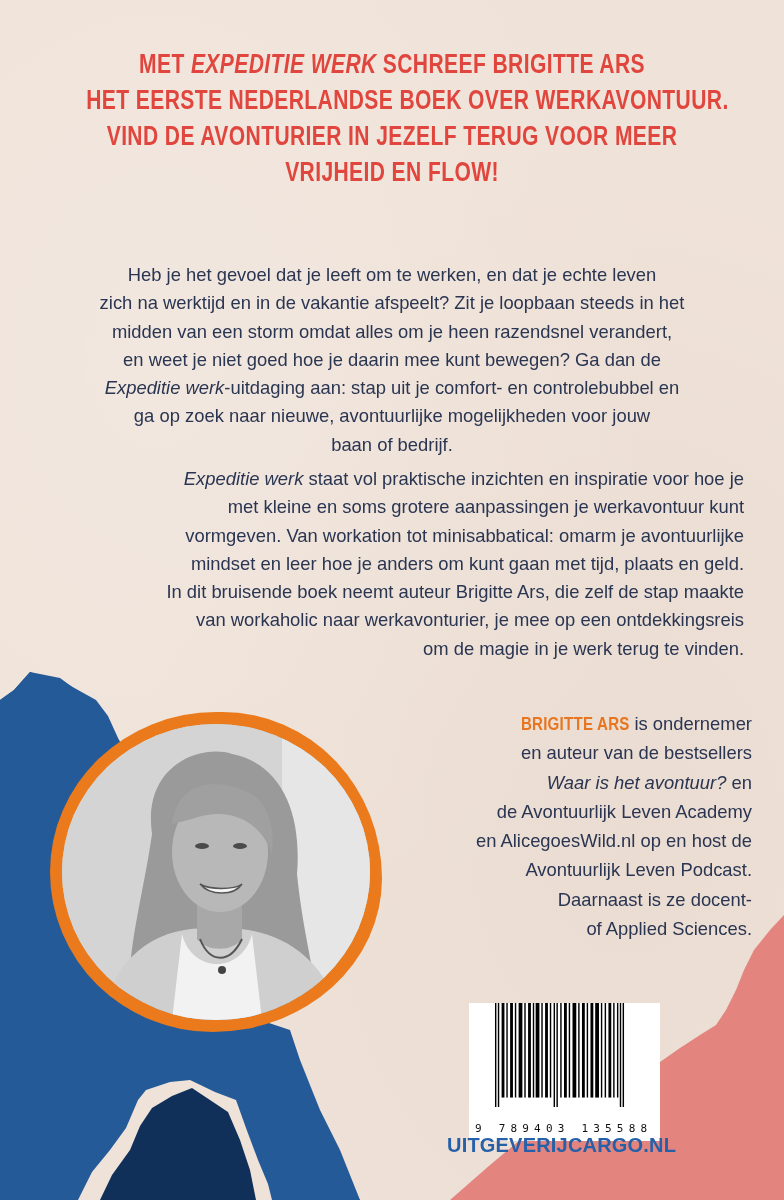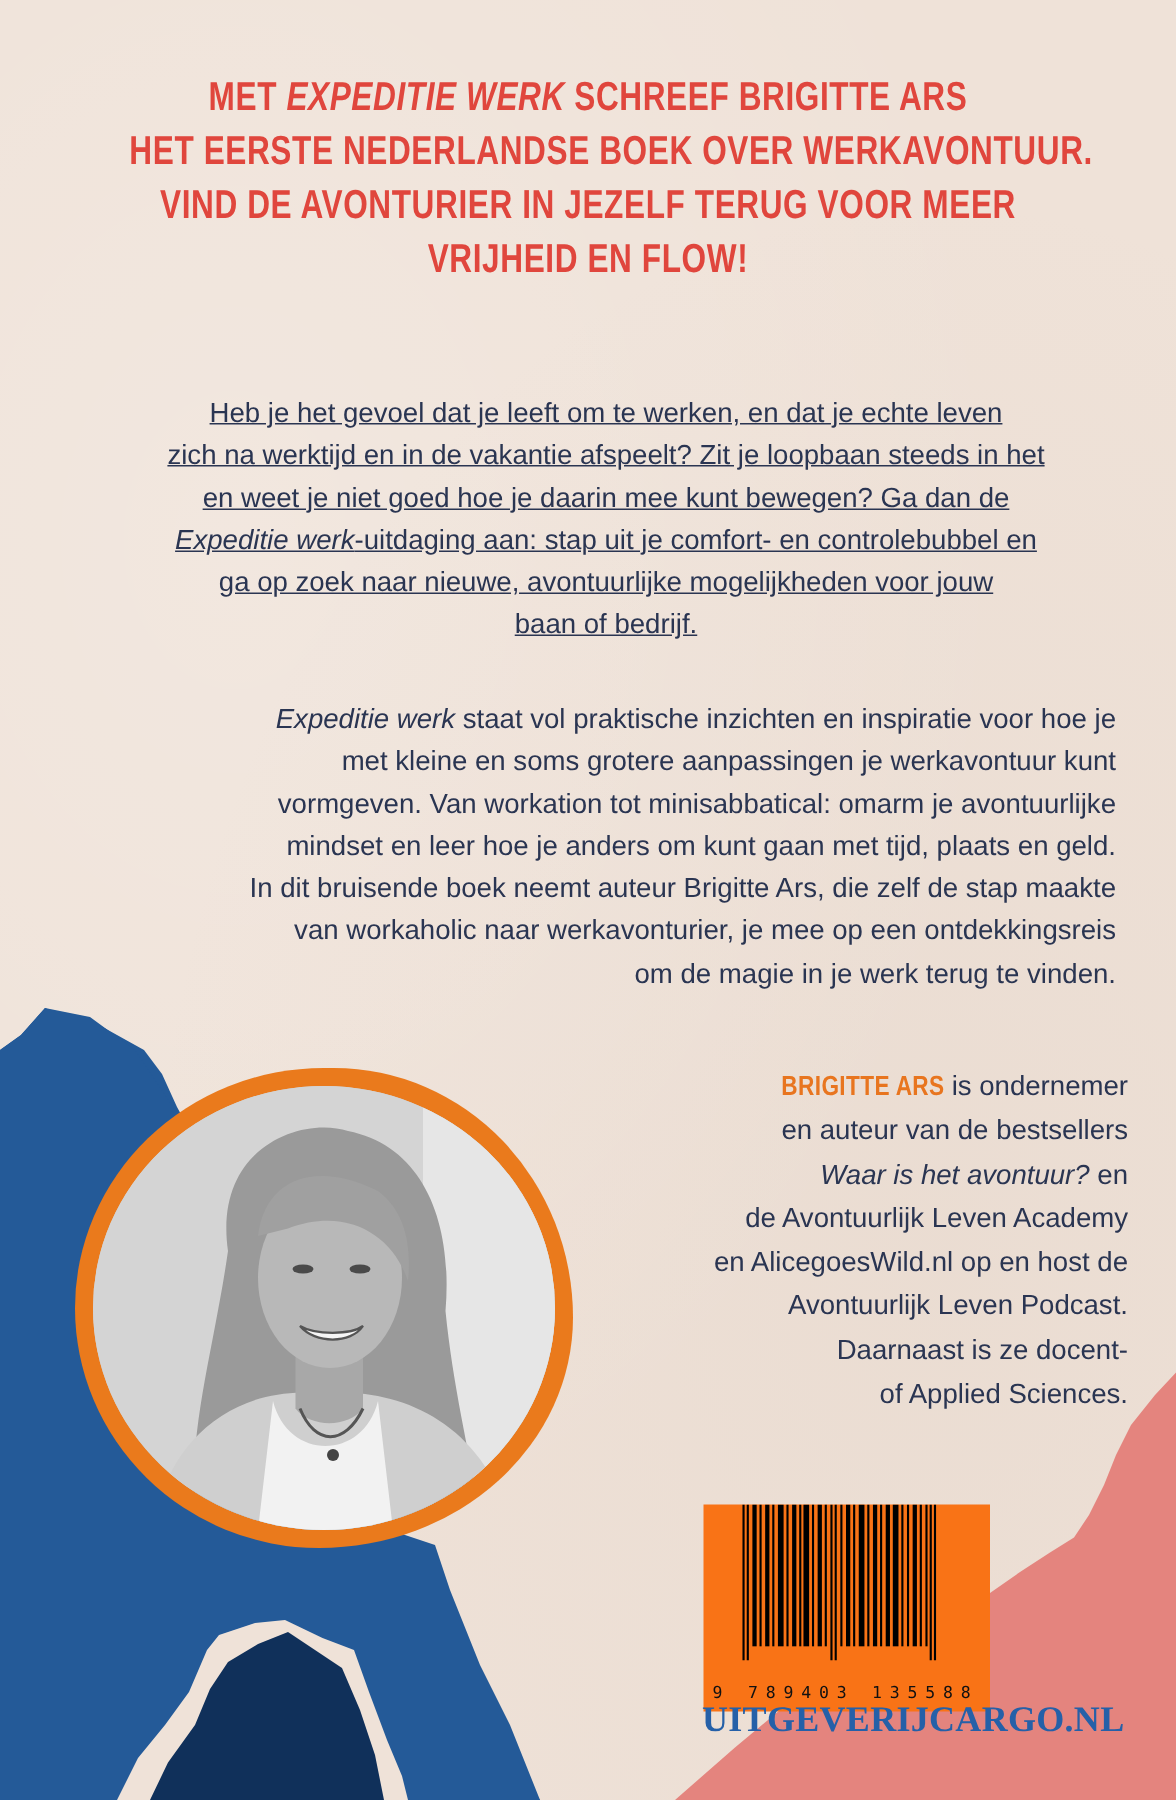--- a/index.html
+++ b/index.html
@@ -27,26 +27,25 @@
       font-size: 27px;
       line-height: 36px;
       letter-spacing: 0.5px;
       transform: scaleX(0.78);
       transform-origin: center top;
     }
     .headline .line { display: block; white-space: nowrap; }
     .headline em { font-style: italic; }
     .intro {
       position: absolute;
-      top: 261px; left: 72px; width: 664px;
+      top: 261px; left: 60px; width: 664px;
       text-align: center;
       color: #2a3552;
       font-size: 18.4px;
       line-height: 28.3px;
-      text-decoration: underline;
     }
     .intro .line { display: block; white-space: nowrap; }
     .body2 {
       position: absolute;
       top: 465px; left: 40px; width: 704px;
       text-align: right;
       color: #2a3552;
       font-size: 18.4px;
       line-height: 28.3px;
     }
@@ -82,44 +81,43 @@
       left: 62px; top: 724px;
       width: 308px; height: 296px;
       border-radius: 50%;
       overflow: hidden;
       background: linear-gradient(135deg, #d9d9d9 0%, #c4c4c4 50%, #b0b0b0 100%);
     }
     .barcode {
       position: absolute;
       left: 469px; top: 1003px;
       width: 191px; height: 138px;
-      background: #f97316;
+      background: #ffffff;
     }
     .barcode-bars {
       position: absolute;
       left: 20px; top: 0; width: 150px; height: 104px;
       display: flex; align-items: stretch;
     }
     .barcode-digits {
       position: absolute;
       left: 6px; bottom: 6px; width: 180px;
       font-family: "DejaVu Sans Mono", monospace;
       font-size: 11px;
       color: #111;
       letter-spacing: 5.2px;
       background: transparent;
     }
     .publisher {
       position: absolute;
-      left: 468px; top: 1134px;
+      left: 447px; top: 1134px;
       color: #2560a8;
       font-weight: bold;
-      font-size: 24px;
+      font-size: 20px;
       letter-spacing: 0.2px;
-      font-family: Liberation Serif, serif;
     }
   </style>
 </head>
 <body>
 
 <div class="paper-texture"></div>
 
 <svg class="shapes" width="784" height="1200" viewBox="0 0 784 1200">
 
   <path fill="#245a98" d="M0,700 L14,690 L30,672 L40,676 L60,680 L78,690 L96,700 L108,716 L118,738 L130,760 L120,800 L100,900 L130,1000 L220,1025 L280,1030 L300,1080 L320,1130 L340,1170 L360,1200 L0,1200 Z"></path>
@@ -135,20 +133,21 @@
 <div class="headline">
   <span class="line"><span>MET </span><em>EXPEDITIE WERK</em><span> SCHREEF BRIGITTE ARS</span></span>
   <span class="line">HET EERSTE NEDERLANDSE BOEK OVER WERKAVONTUUR.</span>
   <span class="line">VIND DE AVONTURIER IN JEZELF TERUG VOOR MEER</span>
   <span class="line">VRIJHEID EN FLOW!</span>
 </div>
 
 <div class="intro">
   <span class="line">Heb je het gevoel dat je leeft om te werken, en dat je echte leven</span>
   <span class="line">zich na werktijd en in de vakantie afspeelt? Zit je loopbaan steeds in het</span>
+  <span class="line">midden van een storm omdat alles om je heen razendsnel verandert,</span>
   <span class="line">en weet je niet goed hoe je daarin mee kunt bewegen? Ga dan de</span>
   <span class="line"><em>Expeditie werk</em><span>-uitdaging aan: stap uit je comfort- en controlebubbel en</span></span>
   <span class="line">ga op zoek naar nieuwe, avontuurlijke mogelijkheden voor jouw</span>
   <span class="line">baan of bedrijf.</span>
 </div>
 
 <div class="body2">
   <span class="line"><em>Expeditie werk</em><span> staat vol praktische inzichten en inspiratie voor hoe je</span></span>
   <span class="line">met kleine en soms grotere aanpassingen je werkavontuur kunt</span>
   <span class="line">vormgeven. Van workation tot minisabbatical: omarm je avontuurlijke</span>

